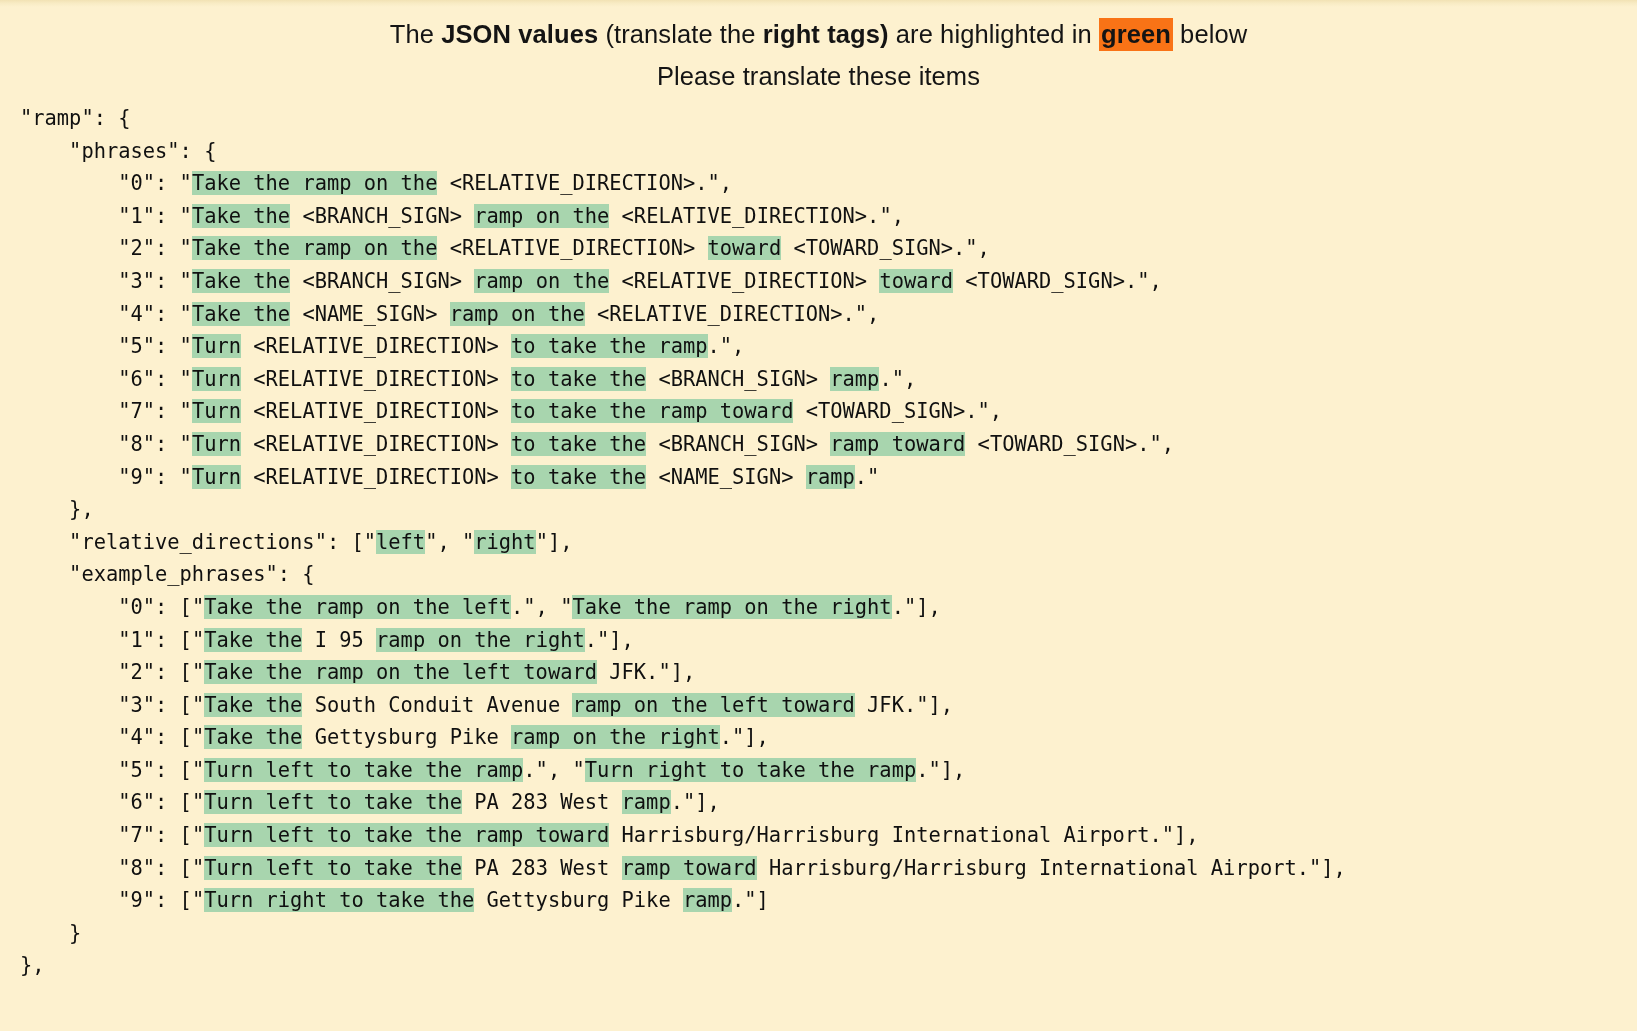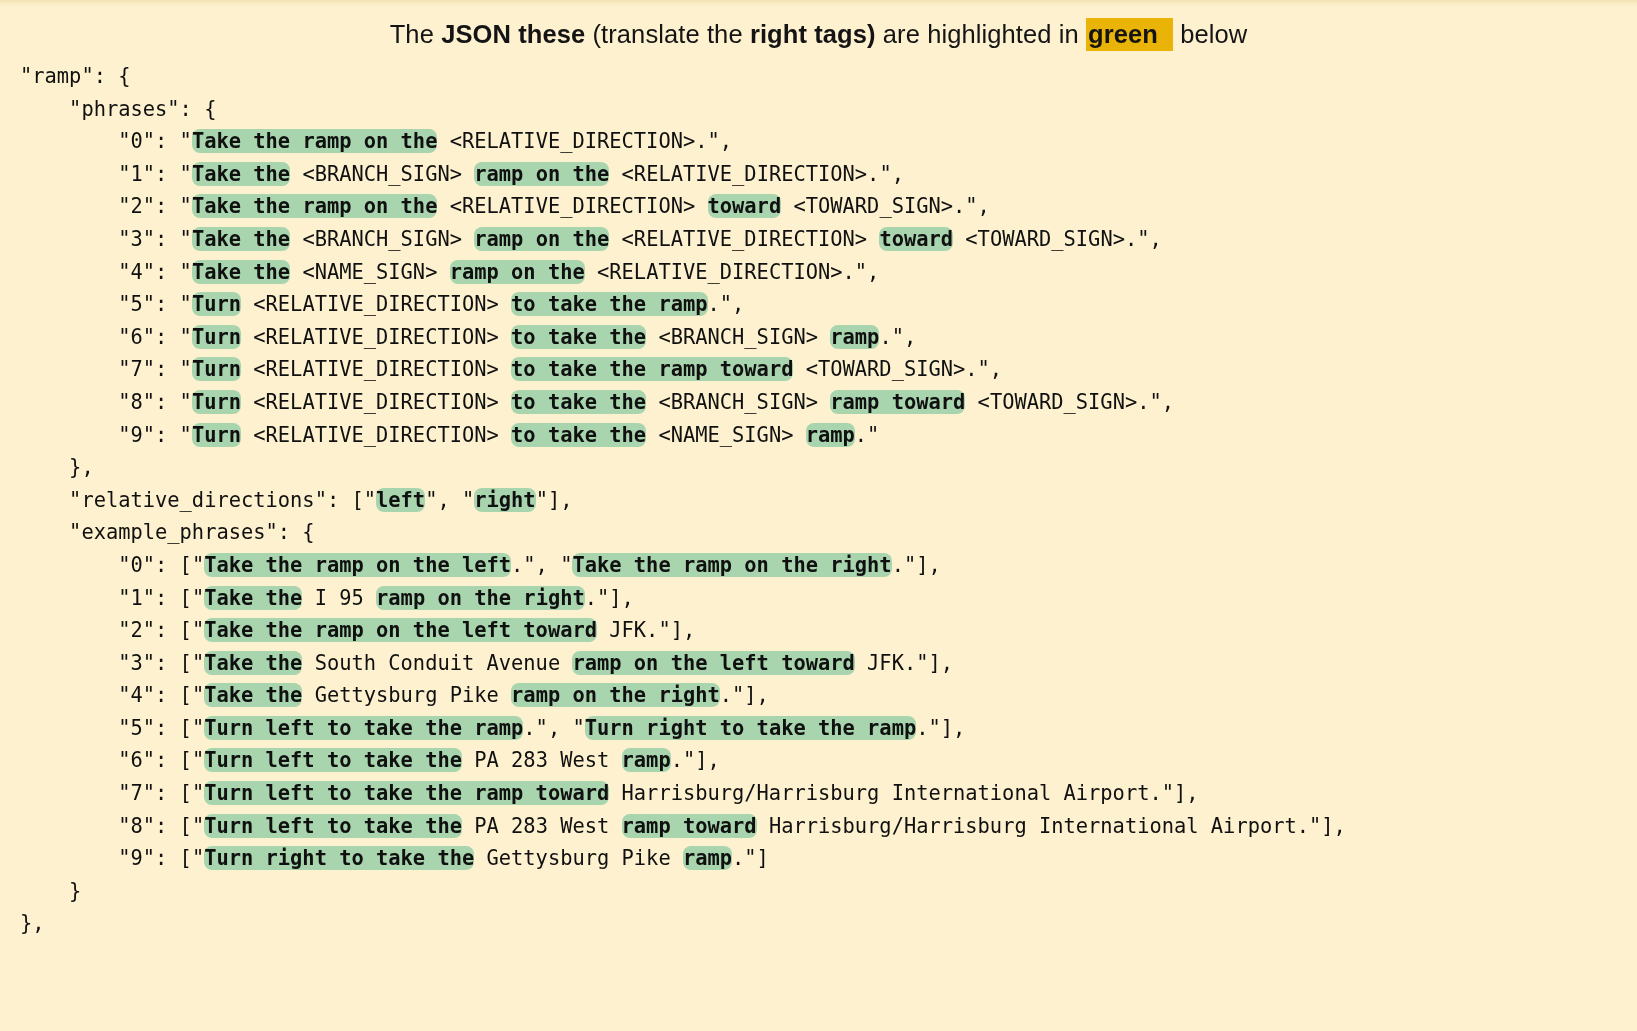--- a/index.html
+++ b/index.html
@@ -32,44 +32,44 @@
     line-height: 42px;
     letter-spacing: 0.1px;
     white-space: nowrap;
   }
   #instructions b { font-weight: bold; }
 
   .hl {
     background: #a8d5ae;
   }
   .hl-head {
-    background: #eab308;
-    padding: 2px 15px 3px 2px;
+    background: #f97316;
+    padding: 2px 2px 3px 2px;
   }
 
   #code {
     margin: 5px 0 0 0;
     padding: 0 0 0 20px;
     font-family: "DejaVu Sans Mono", "Liberation Mono", monospace;
     font-size: 20.4px;
     line-height: 32.6px;
     white-space: pre;
     color: #101010;
   }
   #code .ln {
     white-space: pre;
     height: 32.6px;
   }
   #code .hl {
-    font-weight: bold;
-    border-radius: 8px;
+    font-weight: normal;
   }
 </style>
 </head>
 <body>
 
 <div id="top-edge"></div>
 
 <div id="instructions">
-  <div class="line"><span>The </span><b>JSON these</b><span> (translate the </span><b>right tags)</b><span> are highlighted in </span><b class="hl-head">green</b><span> below</span></div>
+  <div class="line"><span>The </span><b>JSON values</b><span> (translate the </span><b>right tags)</b><span> are highlighted in </span><b class="hl-head">green</b><span> below</span></div>
+  <div class="line">Please translate these items</div>
 </div>
 
 <div id="code"><div class="ln"><span></span><span>"ramp": {</span></div><div class="ln"><span>    </span><span>"phrases": {</span></div><div class="ln"><span>        </span><span>"0": "</span><span class="hl">Take the ramp on the</span><span> &lt;RELATIVE_DIRECTION&gt;.",</span></div><div class="ln"><span>        </span><span>"1": "</span><span class="hl">Take the</span><span> &lt;BRANCH_SIGN&gt; </span><span class="hl">ramp on the</span><span> &lt;RELATIVE_DIRECTION&gt;.",</span></div><div class="ln"><span>        </span><span>"2": "</span><span class="hl">Take the ramp on the</span><span> &lt;RELATIVE_DIRECTION&gt; </span><span class="hl">toward</span><span> &lt;TOWARD_SIGN&gt;.",</span></div><div class="ln"><span>        </span><span>"3": "</span><span class="hl">Take the</span><span> &lt;BRANCH_SIGN&gt; </span><span class="hl">ramp on the</span><span> &lt;RELATIVE_DIRECTION&gt; </span><span class="hl">toward</span><span> &lt;TOWARD_SIGN&gt;.",</span></div><div class="ln"><span>        </span><span>"4": "</span><span class="hl">Take the</span><span> &lt;NAME_SIGN&gt; </span><span class="hl">ramp on the</span><span> &lt;RELATIVE_DIRECTION&gt;.",</span></div><div class="ln"><span>        </span><span>"5": "</span><span class="hl">Turn</span><span> &lt;RELATIVE_DIRECTION&gt; </span><span class="hl">to take the ramp</span><span>.",</span></div><div class="ln"><span>        </span><span>"6": "</span><span class="hl">Turn</span><span> &lt;RELATIVE_DIRECTION&gt; </span><span class="hl">to take the</span><span> &lt;BRANCH_SIGN&gt; </span><span class="hl">ramp</span><span>.",</span></div><div class="ln"><span>        </span><span>"7": "</span><span class="hl">Turn</span><span> &lt;RELATIVE_DIRECTION&gt; </span><span class="hl">to take the ramp toward</span><span> &lt;TOWARD_SIGN&gt;.",</span></div><div class="ln"><span>        </span><span>"8": "</span><span class="hl">Turn</span><span> &lt;RELATIVE_DIRECTION&gt; </span><span class="hl">to take the</span><span> &lt;BRANCH_SIGN&gt; </span><span class="hl">ramp toward</span><span> &lt;TOWARD_SIGN&gt;.",</span></div><div class="ln"><span>        </span><span>"9": "</span><span class="hl">Turn</span><span> &lt;RELATIVE_DIRECTION&gt; </span><span class="hl">to take the</span><span> &lt;NAME_SIGN&gt; </span><span class="hl">ramp</span><span>."</span></div><div class="ln"><span>    </span><span>},</span></div><div class="ln"><span>    </span><span>"relative_directions": ["</span><span class="hl">left</span><span>", "</span><span class="hl">right</span><span>"],</span></div><div class="ln"><span>    </span><span>"example_phrases": {</span></div><div class="ln"><span>        </span><span>"0": ["</span><span class="hl">Take the ramp on the left</span><span>.", "</span><span class="hl">Take the ramp on the right</span><span>."],</span></div><div class="ln"><span>        </span><span>"1": ["</span><span class="hl">Take the</span><span> I 95 </span><span class="hl">ramp on the right</span><span>."],</span></div><div class="ln"><span>        </span><span>"2": ["</span><span class="hl">Take the ramp on the left toward</span><span> JFK."],</span></div><div class="ln"><span>        </span><span>"3": ["</span><span class="hl">Take the</span><span> South Conduit Avenue </span><span class="hl">ramp on the left toward</span><span> JFK."],</span></div><div class="ln"><span>        </span><span>"4": ["</span><span class="hl">Take the</span><span> Gettysburg Pike </span><span class="hl">ramp on the right</span><span>."],</span></div><div class="ln"><span>        </span><span>"5": ["</span><span class="hl">Turn left to take the ramp</span><span>.", "</span><span class="hl">Turn right to take the ramp</span><span>."],</span></div><div class="ln"><span>        </span><span>"6": ["</span><span class="hl">Turn left to take the</span><span> PA 283 West </span><span class="hl">ramp</span><span>."],</span></div><div class="ln"><span>        </span><span>"7": ["</span><span class="hl">Turn left to take the ramp toward</span><span> Harrisburg/Harrisburg International Airport."],</span></div><div class="ln"><span>        </span><span>"8": ["</span><span class="hl">Turn left to take the</span><span> PA 283 West </span><span class="hl">ramp toward</span><span> Harrisburg/Harrisburg International Airport."],</span></div><div class="ln"><span>        </span><span>"9": ["</span><span class="hl">Turn right to take the</span><span> Gettysburg Pike </span><span class="hl">ramp</span><span>."]</span></div><div class="ln"><span>    </span><span>}</span></div><div class="ln"><span></span><span>},</span></div></div>
 
 </body></html>

